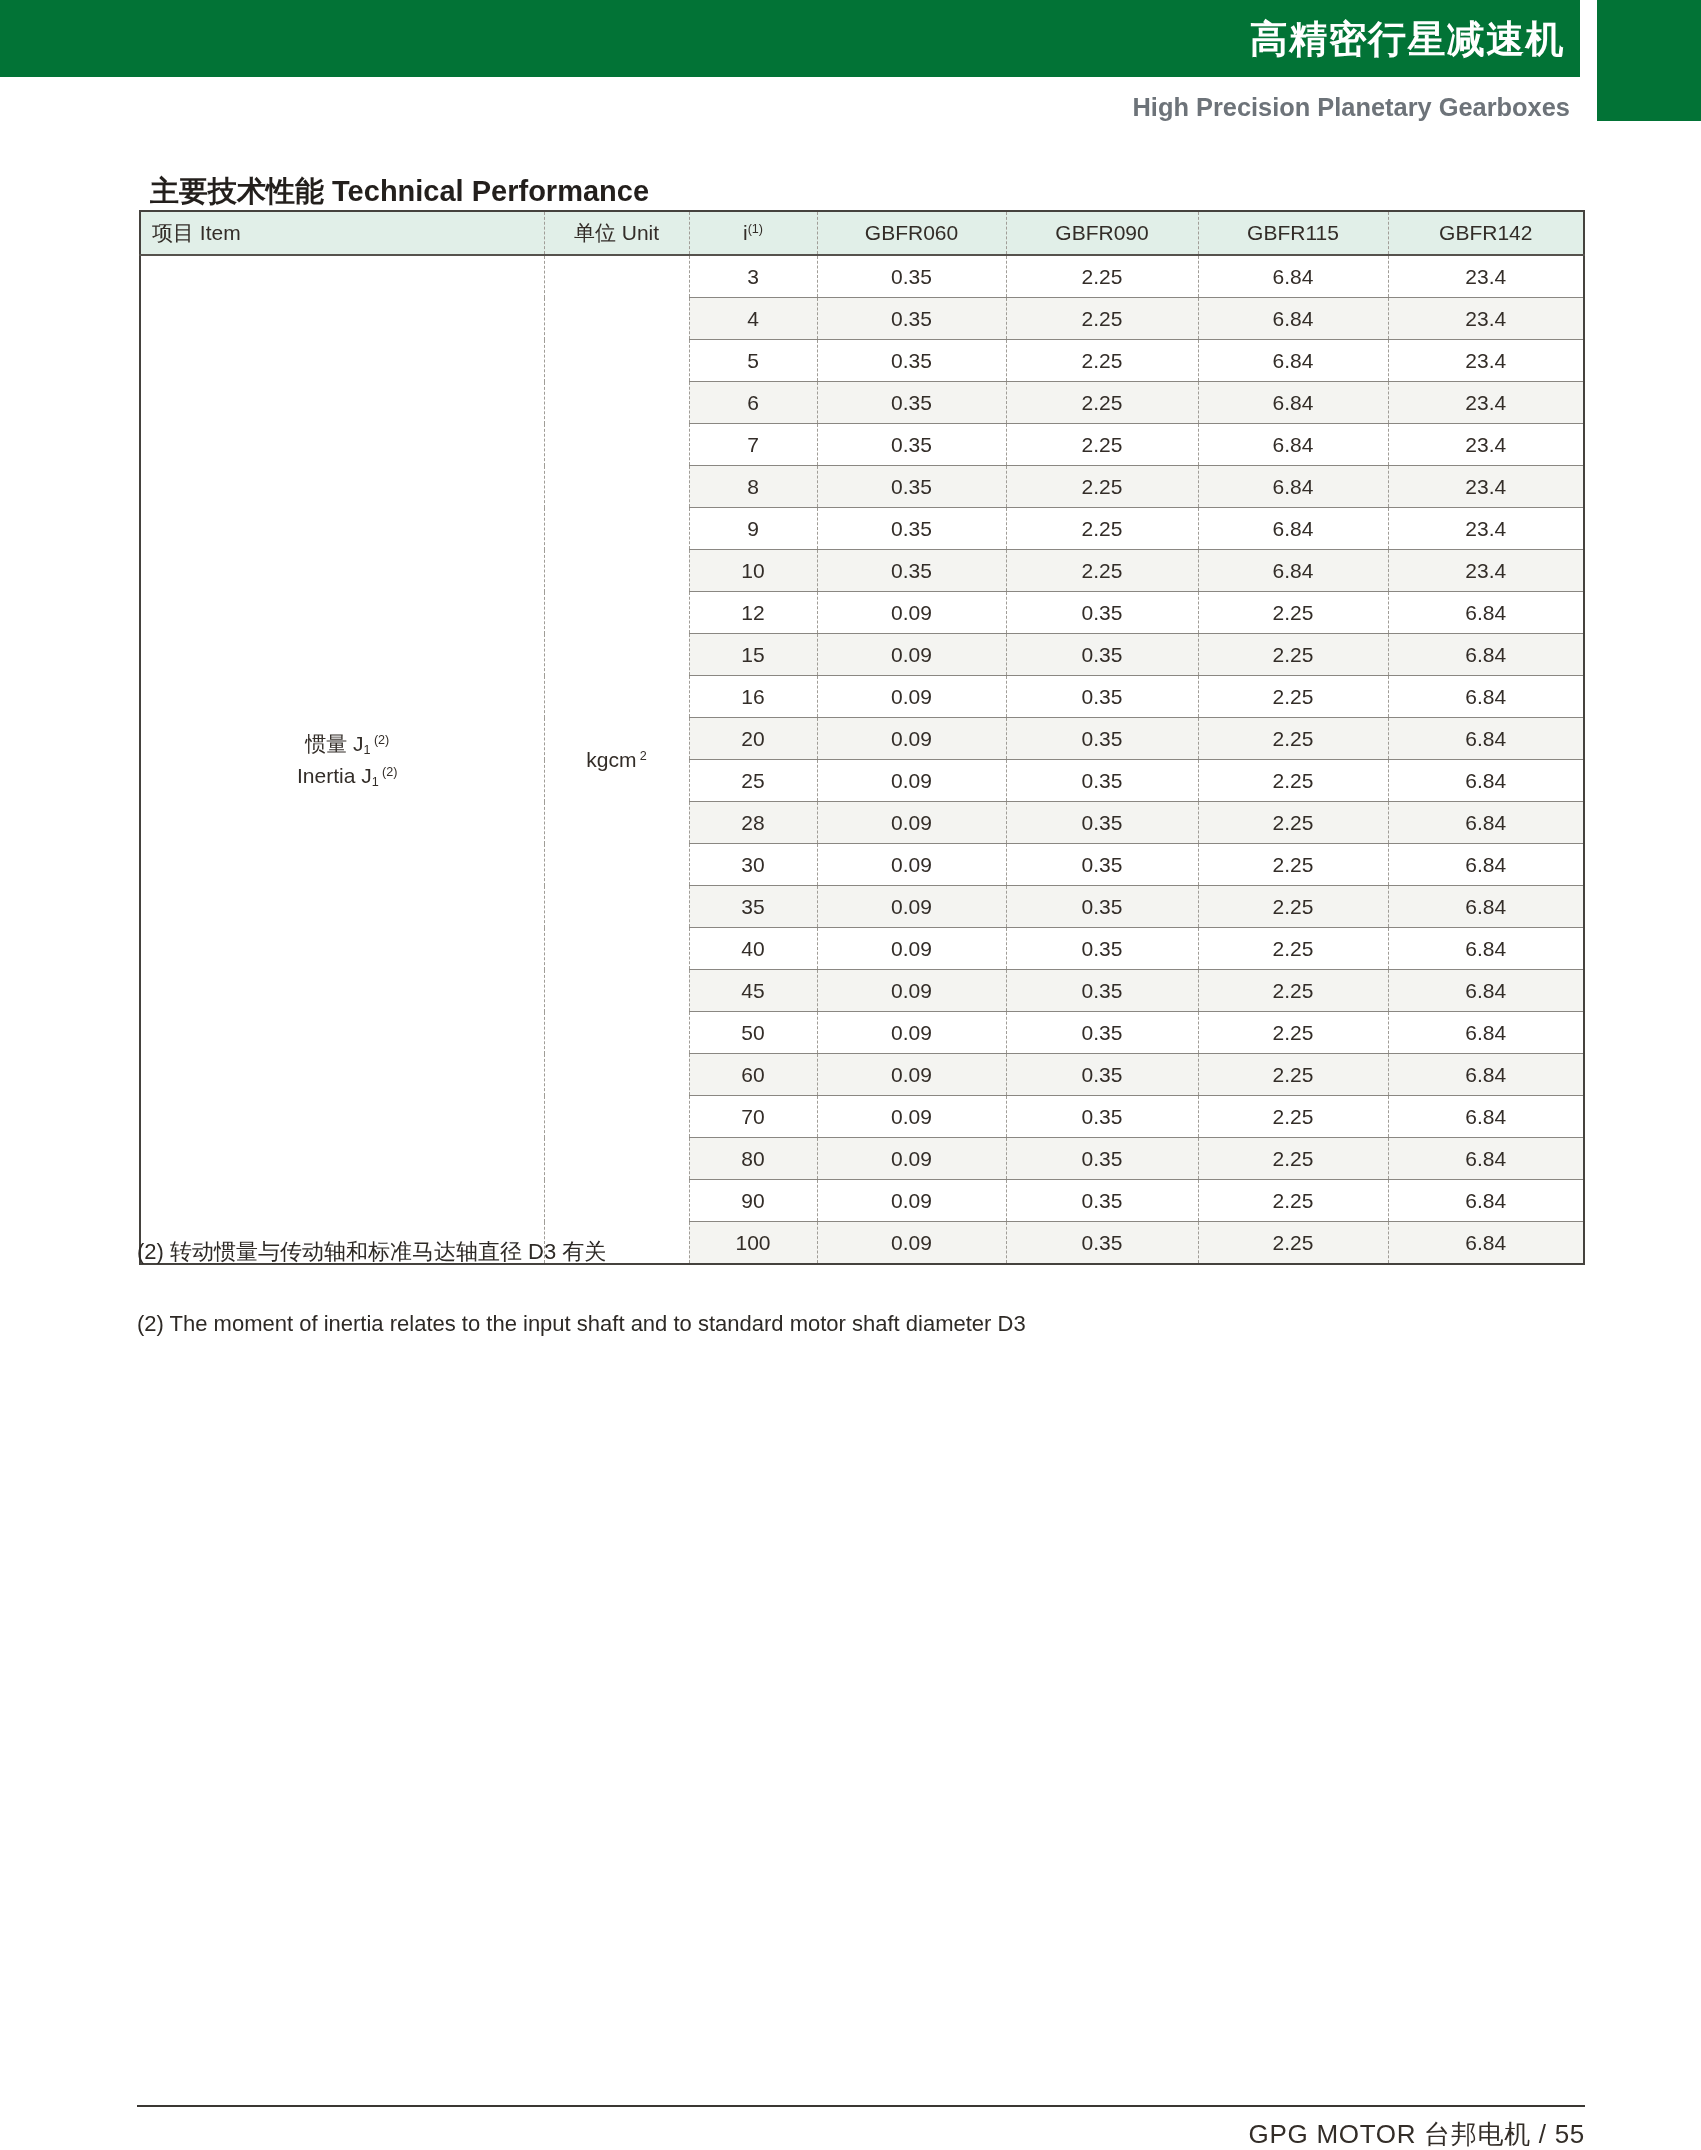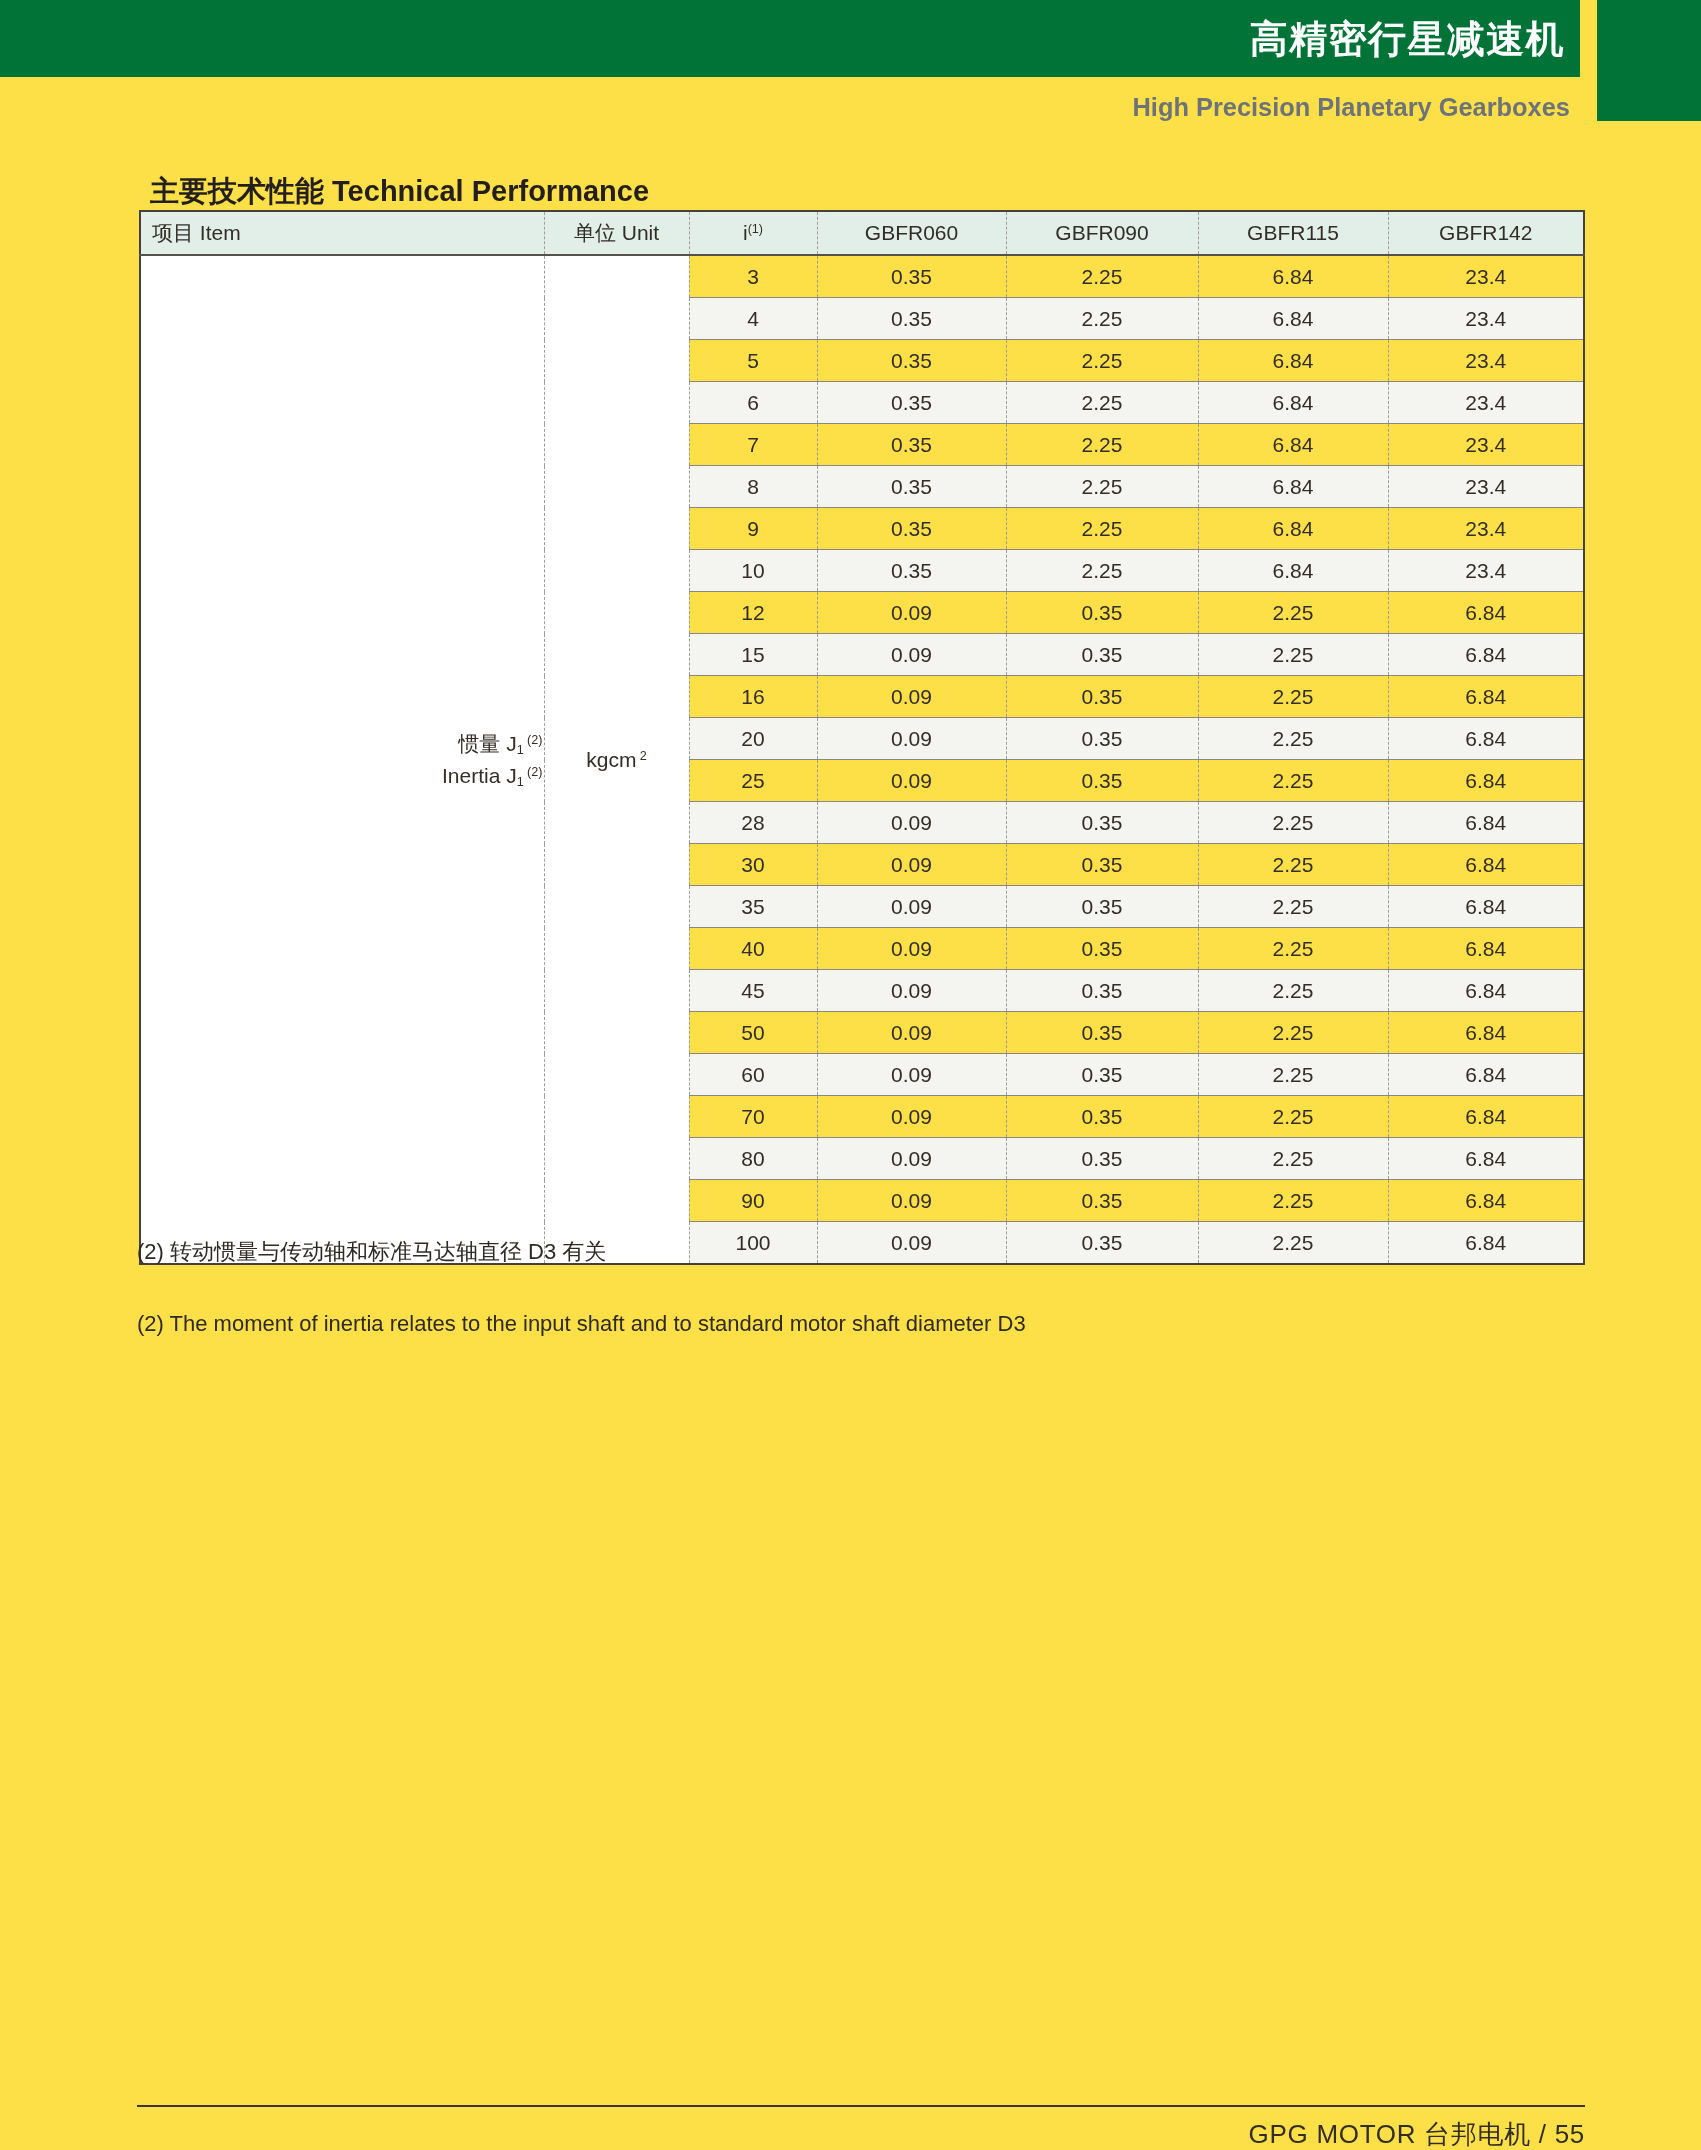--- a/index.html
+++ b/index.html
@@ -1,19 +1,19 @@
 <!DOCTYPE html>
 <html style="--green: #027336; --header-bg: #e1efe8; --row-alt: #f4f4f1; --subtitle-gray: #6d7379;font-size:11px"><head>
 <meta charset="utf-8">
 <style>
   html,body{margin:0;padding:0;background:#e8e8e8;}
   .page{
     position:relative;
     width:1702px;height:2151px;
-    background:#fde047;
+    background:#ffffff;
     font-family:"Liberation Sans","DejaVu Sans",sans-serif;
     color:#332d28;
     overflow:hidden;
   }
   
   .green-bar{
     position:absolute;left:0;top:0;
     width:1580px;height:77px;
     background:var(--green,#027336);
     display:flex;align-items:center;justify-content:flex-end;
@@ -49,21 +49,21 @@
   thead th{
     background:var(--header-bg,#e1efe8);
     height:40px;font-weight:normal;font-size:21px;
     border-bottom:2.1px solid #55524d;
     vertical-align:middle;
   }
   thead th.h-item{text-align:left;padding-left:11px;}
   thead th + th{border-left:1.4px dashed #a09d97;}
   tbody td{height:39px;text-align:center;vertical-align:middle;}
   td.item-cell{
-    text-align:right;padding-left:11px;vertical-align:middle;
+    text-align:center;padding-left:11px;vertical-align:middle;
     line-height:1.5;background:#ffffff;
   }
   td.unit-cell{background:#ffffff;border-left:1.4px dashed #a09d97;}
   td.i-cell,td.val{border-left:1.4px dashed #a09d97;}
   tbody tr:not(:first-child) td{border-top:1.4px solid #8a8782;}
   tbody tr:nth-child(even) td{background:var(--row-alt,#f4f4f1);}
   sup{font-size:60%;vertical-align:baseline;position:relative;top:-0.55em;}
   sub{font-size:60%;vertical-align:baseline;position:relative;top:0.25em;}
   .item-cell sup,.unit-cell sup{margin-left:3.4px;}
   

